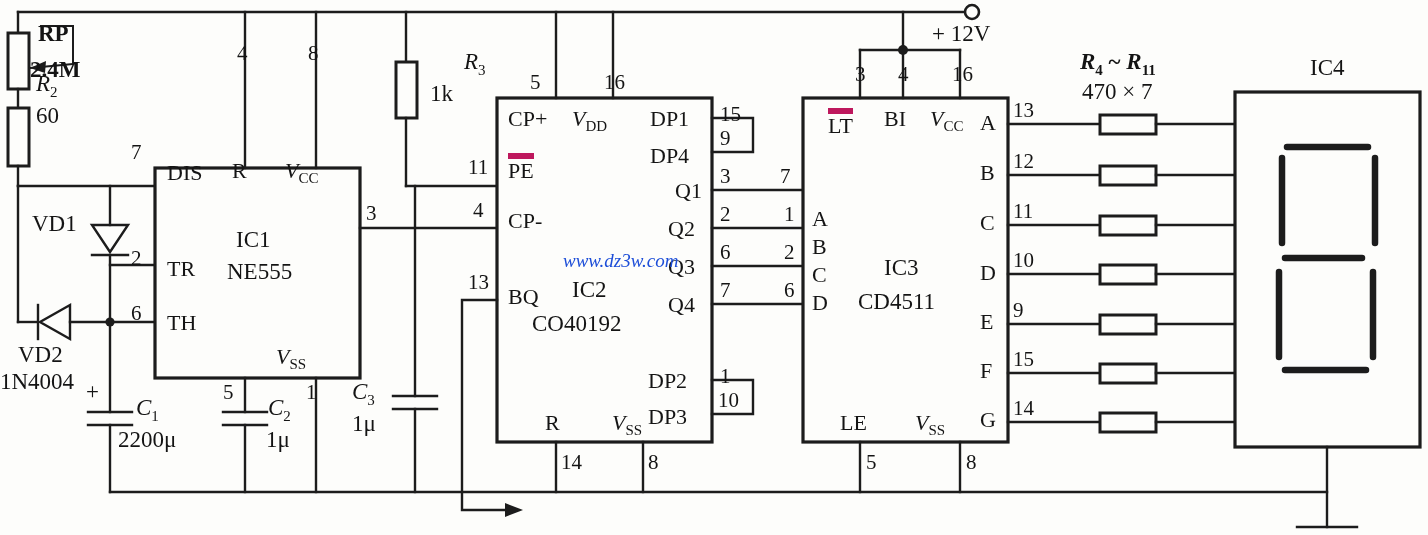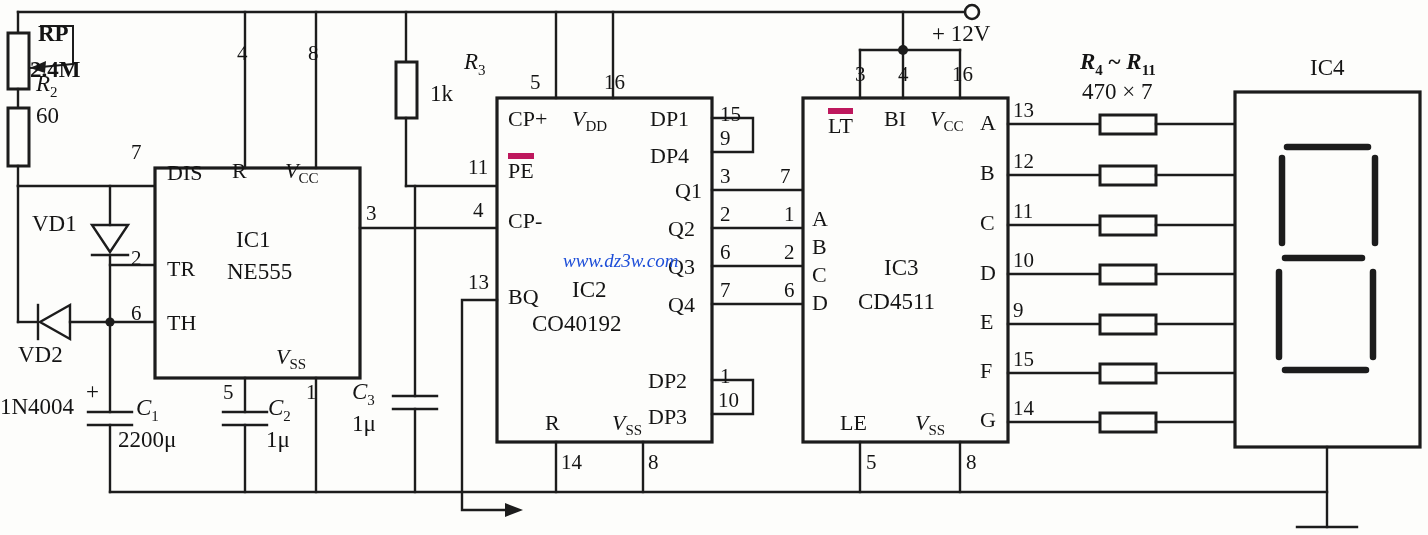--- a/index.html
+++ b/index.html
@@ -195,21 +195,21 @@
 <div class="lbl comp" style="left:30px;top:58px;font-weight:bold;">2.4M</div>
 
 <div class="lbl comp" style="left:36px;top:72px;"><span class="ital">R</span><span class="sub">2</span></div>
 <div class="lbl comp" style="left:36px;top:104px;">60</div>
 
 <div class="lbl comp" style="left:430px;top:50px;margin-left:34px;"><span class="ital">R</span><span class="sub">3</span></div>
 <div class="lbl comp" style="left:430px;top:82px;">1k</div>
 
 <div class="lbl comp" style="left:32px;top:212px;">VD1</div>
 <div class="lbl comp" style="left:18px;top:343px;">VD2</div>
-<div class="lbl comp" style="left:0px;top:370px;margin-top:25px;">1N4004</div>
+<div class="lbl comp" style="left:0px;top:370px;">1N4004</div>
 
 <div class="lbl comp" style="left:86px;top:380px;">+</div>
 <div class="lbl comp" style="left:136px;top:396px;"><span class="ital">C</span><span class="sub">1</span></div>
 <div class="lbl comp" style="left:118px;top:428px;">2200μ</div>
 
 <div class="lbl comp" style="left:268px;top:396px;"><span class="ital">C</span><span class="sub">2</span></div>
 <div class="lbl comp" style="left:266px;top:428px;">1μ</div>
 
 <div class="lbl comp" style="left:352px;top:380px;"><span class="ital">C</span><span class="sub">3</span></div>
 <div class="lbl comp" style="left:352px;top:412px;">1μ</div>

